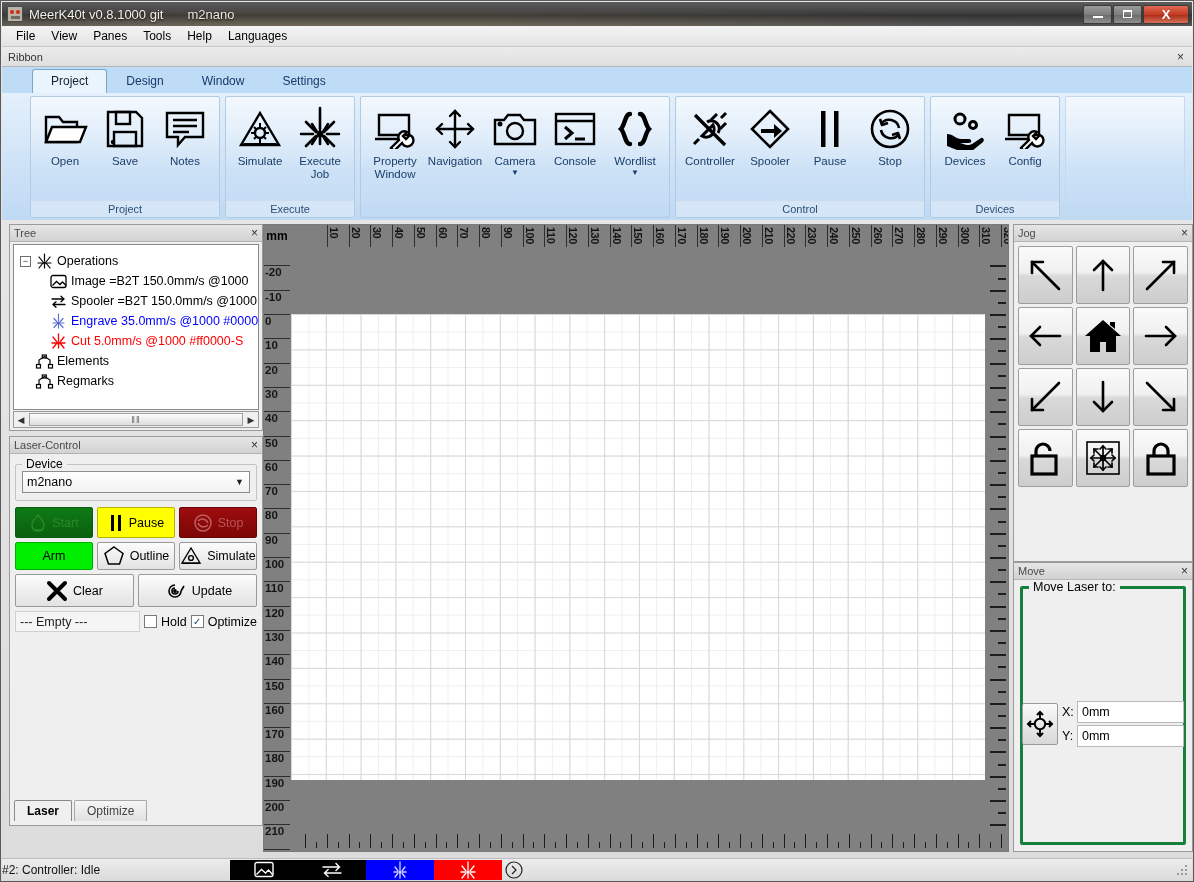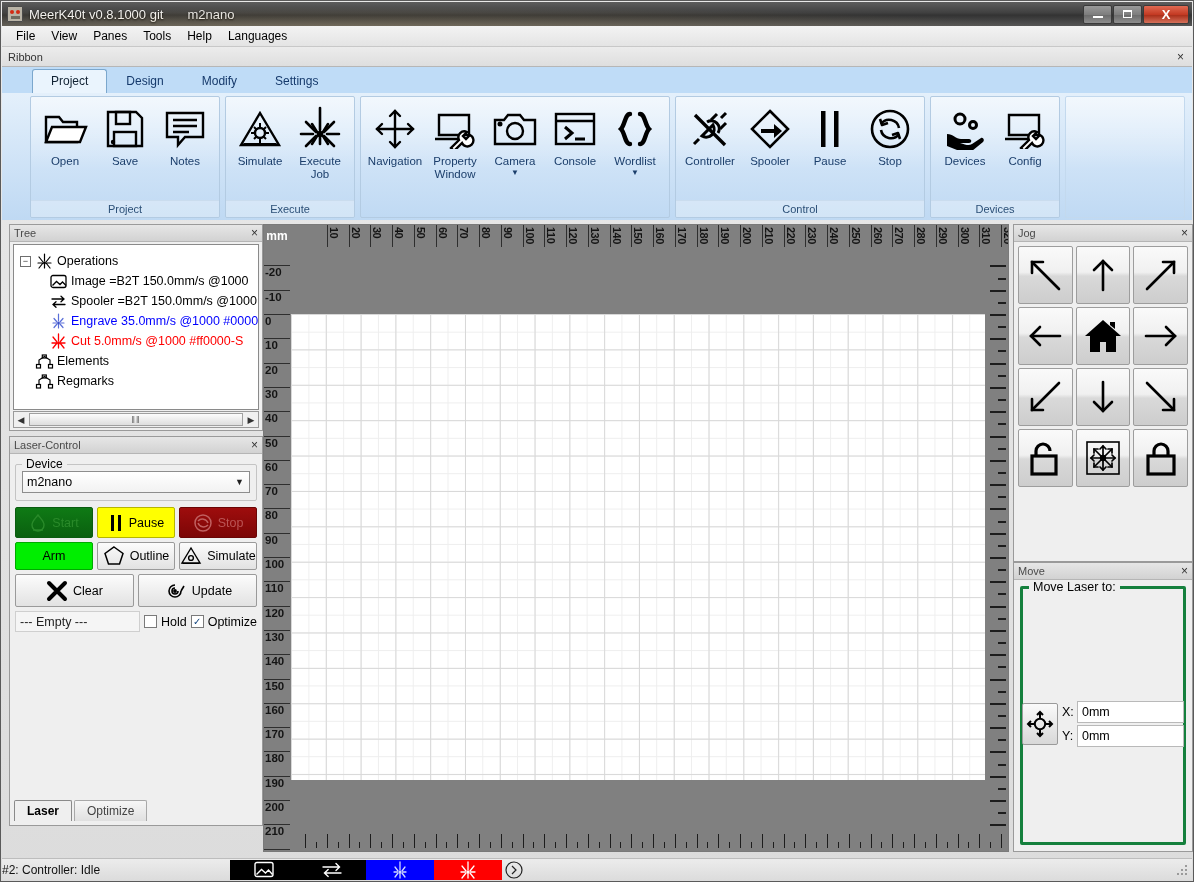--- a/index.html
+++ b/index.html
@@ -252,21 +252,21 @@
   }
 
   
   #canvas-wrap {
     position: absolute; left: 262px; top: 223px; width: 746px; height: 628px;
     background: #808080; border: 1px solid #7a7a7a; overflow: hidden;
   }
   .ruler-corner {
     position:absolute; left:0; top:0; width:26px; height:22px; background:#808080;
     display:flex; align-items:center; justify-content:center;
-    font-size:12px; color:#ffffff; font-weight:bold;
+    font-size:12px; color:#000000; font-weight:bold;
   }
   .ruler-top { position:absolute; left:26px; top:0; right:0; height:22px; background:#808080; overflow:hidden; }
   .ruler-left { position:absolute; left:0; top:22px; width:26px; bottom:0; background:#808080; overflow:hidden; }
   .ruler-right { position:absolute; right:0; top:22px; width:22px; bottom:0; background:#808080; overflow:hidden; }
   .ruler-bottom { position:absolute; left:26px; right:0; bottom:0; height:22px; background:#808080; overflow:hidden; }
   .rt-tick { position:absolute; top:0; width:1px; height:22px; background:#2e2e2e; }
   .rt-lbl {
     position:absolute; top:2px; font-size:11px; color:#141414; font-weight:bold;
     writing-mode: vertical-rl; text-orientation: mixed;
     line-height:10px; letter-spacing:-0.5px;
@@ -348,21 +348,21 @@
 
   <div class="ribbon-bar">
     <div class="lbl">Ribbon</div>
     <div class="x">×</div>
   </div>
 
   <div class="ribbon">
     <div class="ribbon-tabs">
       <div class="rtab active">Project</div>
       <div class="rtab">Design</div>
-      <div class="rtab">Modify</div>
+      <div class="rtab">Window</div>
       <div class="rtab">Settings</div>
     </div>
 
     <div class="ribbon-body">
 
       <div class="rgroup">
         <div class="rgroup-items">
           <div class="rbtn">
             <div class="ico">
               <svg width="46" height="40" viewBox="0 0 46 40">
@@ -433,40 +433,40 @@
             <div class="cap">Execute Job</div>
           </div>
         </div>
         <div class="rgroup-title">Execute</div>
       </div>
 
       <div class="rgroup">
         <div class="rgroup-items">
           <div class="rbtn">
             <div class="ico">
-              <svg width="44" height="44" viewBox="0 0 44 44">
-                  <g stroke="#000" stroke-width="2.4" fill="none" stroke-linecap="round">
-                <path d="M22 4v36M4 22h36"></path>
-                <path d="M17 9l5-5 5 5M17 35l5 5 5-5M9 17l-5 5 5 5M35 17l5 5-5 5"></path>
-                  </g>
-                </svg>
-            </div>
-            <div class="cap">Navigation</div>
-          </div>
-          <div class="rbtn">
-            <div class="ico">
               <svg width="46" height="40" viewBox="0 0 46 40">
                   <g fill="none" stroke="#000" stroke-width="2.4">
                 <path d="M7 6h30v20H7z"></path>
                     <path d="M3 30h38"></path>
                 <path d="M30 34a6 6 0 108-8l-4 4-3-3 4-4a6 6 0 00-8 8l-8 8 3 3z" fill="#fff"></path>
                   </g>
                 </svg>
             </div>
             <div class="cap">Property Window</div>
+          </div>
+          <div class="rbtn">
+            <div class="ico">
+              <svg width="44" height="44" viewBox="0 0 44 44">
+                  <g stroke="#000" stroke-width="2.4" fill="none" stroke-linecap="round">
+                <path d="M22 4v36M4 22h36"></path>
+                <path d="M17 9l5-5 5 5M17 35l5 5 5-5M9 17l-5 5 5 5M35 17l5 5-5 5"></path>
+                  </g>
+                </svg>
+            </div>
+            <div class="cap">Navigation</div>
           </div>
           <div class="rbtn">
             <div class="ico">
               <svg width="46" height="38" viewBox="0 0 46 38">
                   <g fill="none" stroke="#000" stroke-width="2.4">
                 <path d="M3 10h9l4-5h12l4 5h11v24H3z"></path>
                     <circle cx="23" cy="21" r="8"></circle>
                 <circle cx="8" cy="14" r="1.3" fill="#000"></circle>
                   </g>
                 </svg>

